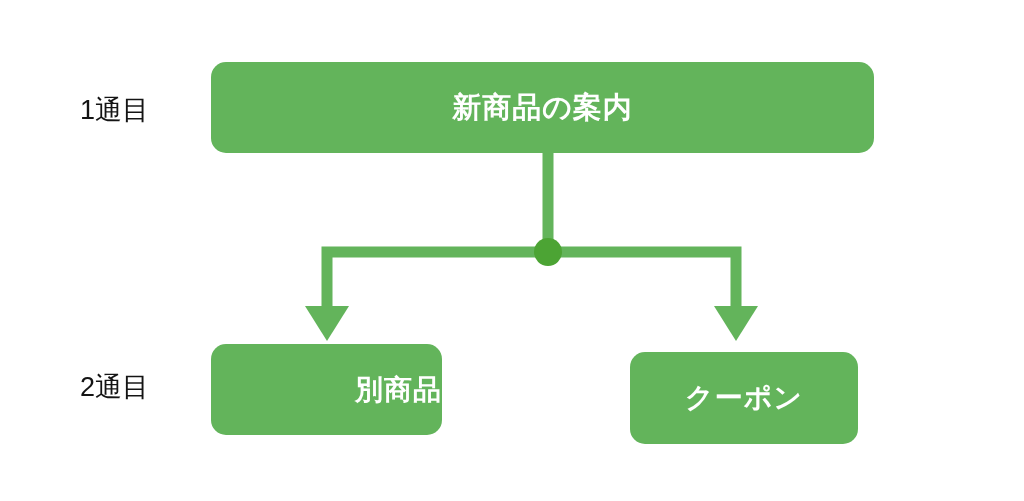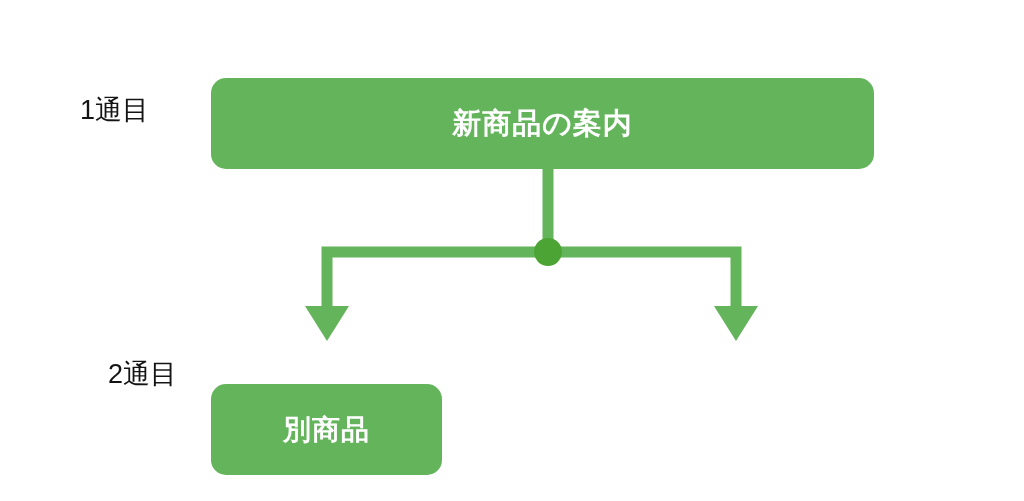--- a/index.html
+++ b/index.html
@@ -23,53 +23,53 @@
   .row-label {
     position: absolute;
     color: #141414;
     font-size: 27px;
     font-weight: 400;
     letter-spacing: 0px;
     white-space: nowrap;
     line-height: 1;
   }
   #row-label-1 { left: 80px; top: 97px; }
-  #row-label-2 { left: 80px; top: 361px; margin-left: 28px; }
+  #row-label-2 { left: 80px; top: 374px; }
 
   
   .msg-box {
     position: absolute;
     background: #63B45B;
     border-radius: 15px;
     display: flex;
     align-items: center;
     justify-content: center;
     box-sizing: border-box;
-    margin-top: 16px;
   }
   .msg-box-text {
     color: #ffffff;
     font-weight: 700;
     white-space: nowrap;
     line-height: 1;
   }
 
   #box-top {
     left: 211px;
     top: 62px;
     width: 663px;
     height: 91px;
   }
   #box-top .msg-box-text { font-size: 29px; letter-spacing: 1px; }
 
   #box-left {
     left: 211px;
-    top: 368px;
+    top: 344px;
     width: 231px;
     height: 91px;
+    justify-content: flex-end;
   }
   #box-left .msg-box-text { font-size: 28px; letter-spacing: 1px; }
 
   #box-right {
     left: 630px;
     top: 352px;
     width: 228px;
     height: 92px;
   }
   #box-right .msg-box-text { font-size: 28px; letter-spacing: 1px; }
@@ -121,14 +121,17 @@
 
 
   <div class="msg-box" id="box-top">
     <span class="msg-box-text">新商品の案内</span>
   </div>
 
   <div class="msg-box" id="box-left">
     <span class="msg-box-text">別商品</span>
   </div>
 
+  <div class="msg-box" id="box-right">
+    <span class="msg-box-text">クーポン</span>
+  </div>
 
 </div>
 
 </body></html>

